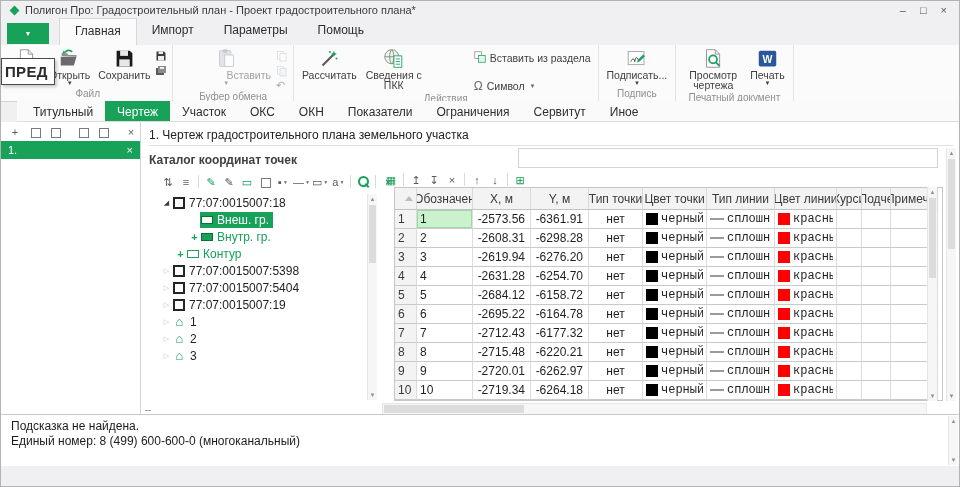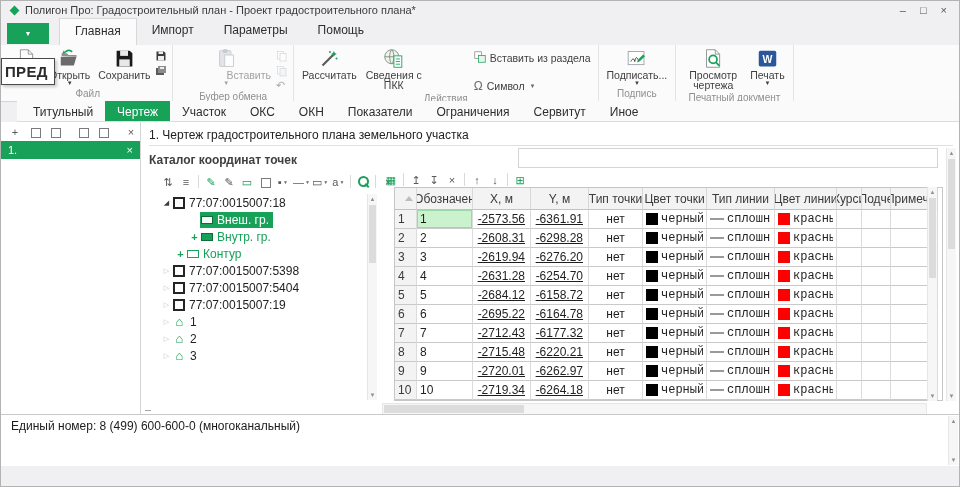--- a/index.html
+++ b/index.html
@@ -103,21 +103,21 @@
     grid-template-rows:22px repeat(10,19px);border:1px solid #c6c6c6;box-sizing:border-box;
     background:#fff;overflow:hidden;margin-left:12px;}
   .th{background:#f3f3f3;border-right:1px solid #d8d8d8;border-bottom:1px solid #c2c2c2;
     font-size:12px;color:#3a3a3a;display:flex;align-items:center;justify-content:center;
     overflow:hidden;white-space:nowrap;}
   .th.corner{justify-content:flex-end;padding-right:3px;}
   .sortm{width:0;height:0;border-left:4px solid transparent;border-right:4px solid transparent;border-bottom:5px solid #bdbdbd;}
   .td{border-right:1px solid #dcdcdc;border-bottom:1px solid #c9c9c9;font-size:12px;color:#1f1f1f;
     display:flex;align-items:center;padding:0 3px;overflow:hidden;white-space:nowrap;box-sizing:border-box;}
   .td.rownum{background:#f3f3f3;color:#3a3a3a;}
-  .td.numc{justify-content:flex-end;padding-right:5px;text-decoration:underline;}
+  .td.numc{justify-content:flex-end;padding-right:5px;}
   .td.centerc{justify-content:center;}
   .td.selcell{background:var(--selcell);box-shadow:inset 0 0 0 1px #9fd8a8;}
   .cellwrap{display:flex;align-items:center;overflow:hidden;font-family:Liberation Mono, monospace;}
   .swatch{width:12px;height:12px;display:inline-block;margin-right:3px;flex:none;}
   .linesw{width:14px;height:0;border-top:2px solid #9a9a9a;margin-right:3px;flex:none;display:inline-block;}
 
   
   .vscroll{position:absolute;width:10px;background:#f6f6f6;border-left:1px solid #e6e6e6;box-sizing:border-box;}
   .varrow{height:10px;font-size:6px;color:#909090;text-align:center;line-height:10px;}
   .vthumb{margin:1px;background:#dcdcdc;}
@@ -831,20 +831,21 @@
     </div>
 
     <div class="hscroll">
       <div class="hthumb"></div>
     </div>
     <div class="splitter-minus">–</div>
   </div>
 
   <div class="footer">
     <div>
+        <div>Подсказка не найдена.</div>
         <div>Единый номер: 8 (499) 600-600-0 (многоканальный)</div>
       </div>
     <div class="fscroll vscroll">
       <div class="varrow">▲</div>
       <div class="vfill"></div>
       <div class="varrow">▼</div>
     </div>
   </div>
 
 

